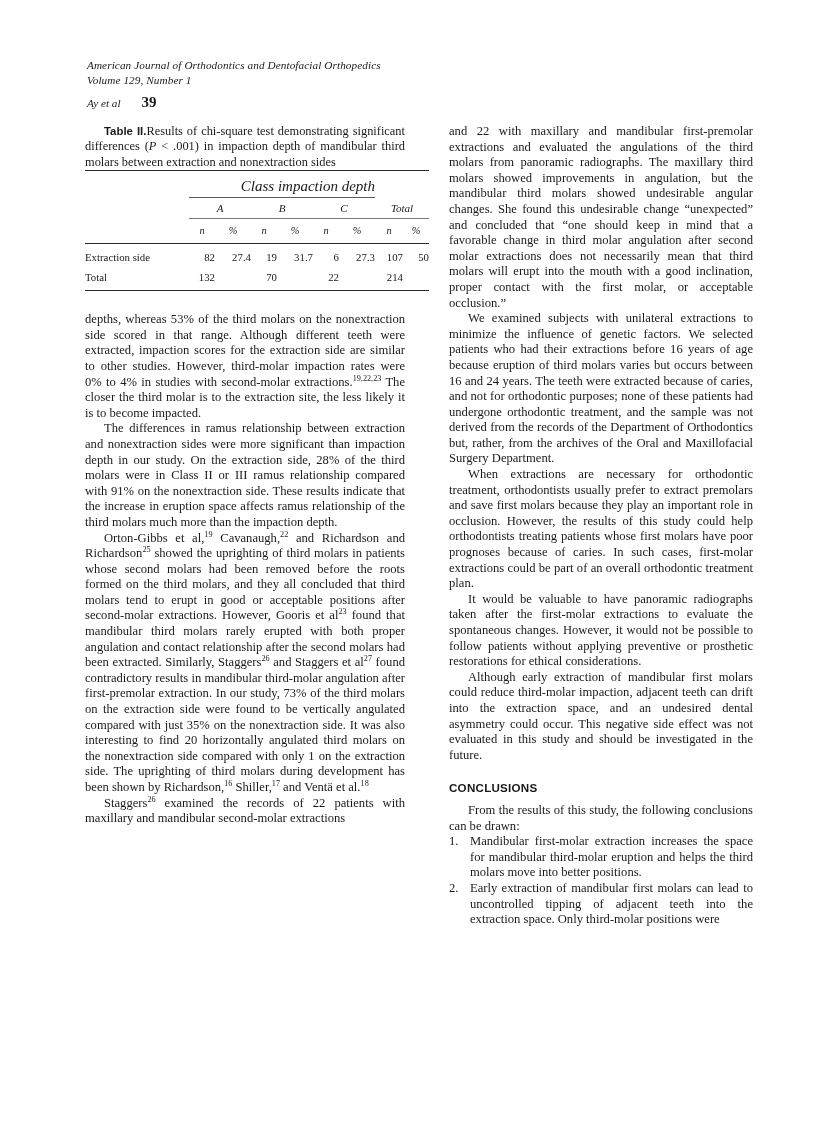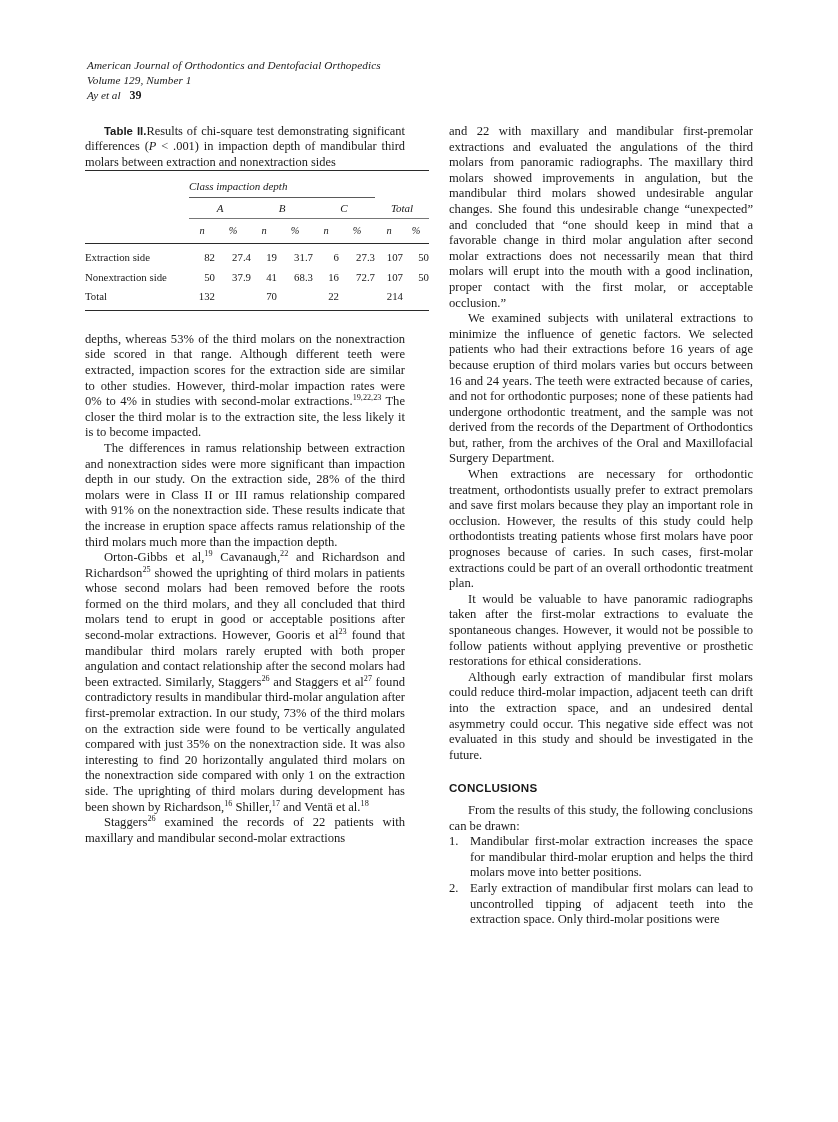--- a/index.html
+++ b/index.html
@@ -36,26 +36,26 @@
   .rh-left {
     font-style: italic;
     font-size: 11.2px;
     line-height: 14.5px;
     letter-spacing: 0.1px;
   }
   .rh-left div { white-space: nowrap; }
   .rh-right {
     display: flex;
     align-items: baseline;
-    gap: 9px;
+    gap: 21px;
     font-size: 11.2px;
     padding-top: 1px;
   }
   .rh-authors { font-style: italic; }
-  .rh-pageno { font-weight: bold; font-size: 12px; }
+  .rh-pageno { font-weight: bold; font-size: 15px; margin-top: 6px; }
 
   
   .columns {
     position: absolute;
     left: 85px;
     top: 124px;
     width: 668px;
     height: 960px;
     display: flex;
     gap: 44px;
@@ -110,22 +110,22 @@
   .rule-top td, .rule-top th {
     border-top: 1.6px solid #2a2a2a;
     height: 4px;
   }
   .rule-bottom td {
     border-top: 1.6px solid #2a2a2a;
     height: 4px;
   }
   .grp-head {
     font-style: italic;
-    text-align: left;
-    font-size: 11px;
+    text-align: right;
+    font-size: 15px;
     padding: 4px 0 2px 0 !important;
   }
   .grp-rule {
     border-bottom: 0.9px solid #5a5a5a;
   }
   .sub-head {
     font-style: italic;
     text-align: center;
     font-size: 11px;
     padding: 3px 0 2px 0 !important;
@@ -246,31 +246,20 @@
               <td class="num">82</td>
               <td class="num">27.4</td>
               <td class="num">19</td>
               <td class="num">31.7</td>
               <td class="num">6</td>
               <td class="num">27.3</td>
               <td class="num">107</td>
               <td class="num">50</td>
             </tr>
             <tr class="body-row">
-              <td class="rowlabel">Nonextraction side</td>
-              <td class="num">50</td>
-              <td class="num">37.9</td>
-              <td class="num">41</td>
-              <td class="num">68.3</td>
-              <td class="num">16</td>
-              <td class="num">72.7</td>
-              <td class="num">107</td>
-              <td class="num">50</td>
-            </tr>
-            <tr class="body-row">
               <td class="rowlabel">Total</td>
               <td class="num">132</td>
               <td class="num"></td>
               <td class="num">70</td>
               <td class="num"></td>
               <td class="num">22</td>
               <td class="num"></td>
               <td class="num">214</td>
               <td class="num"></td>
             </tr>

